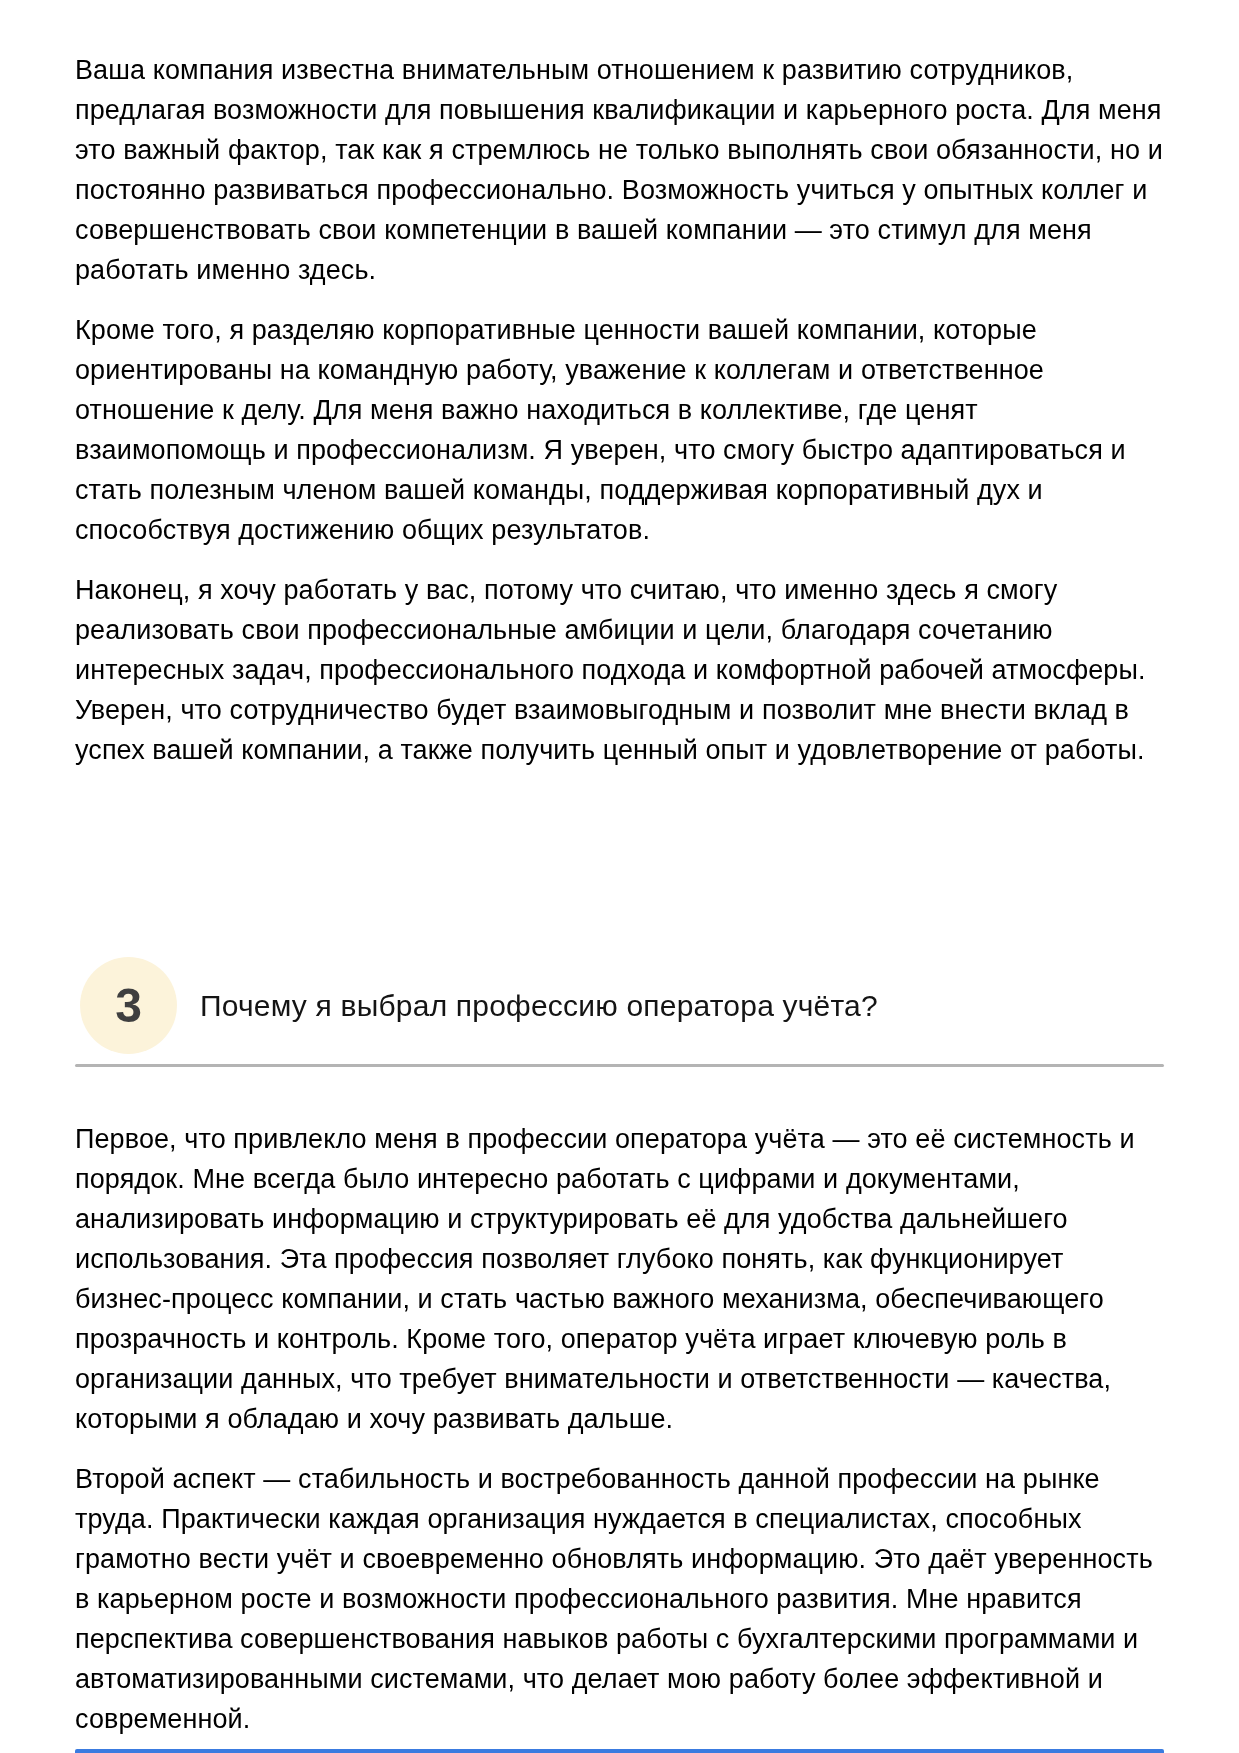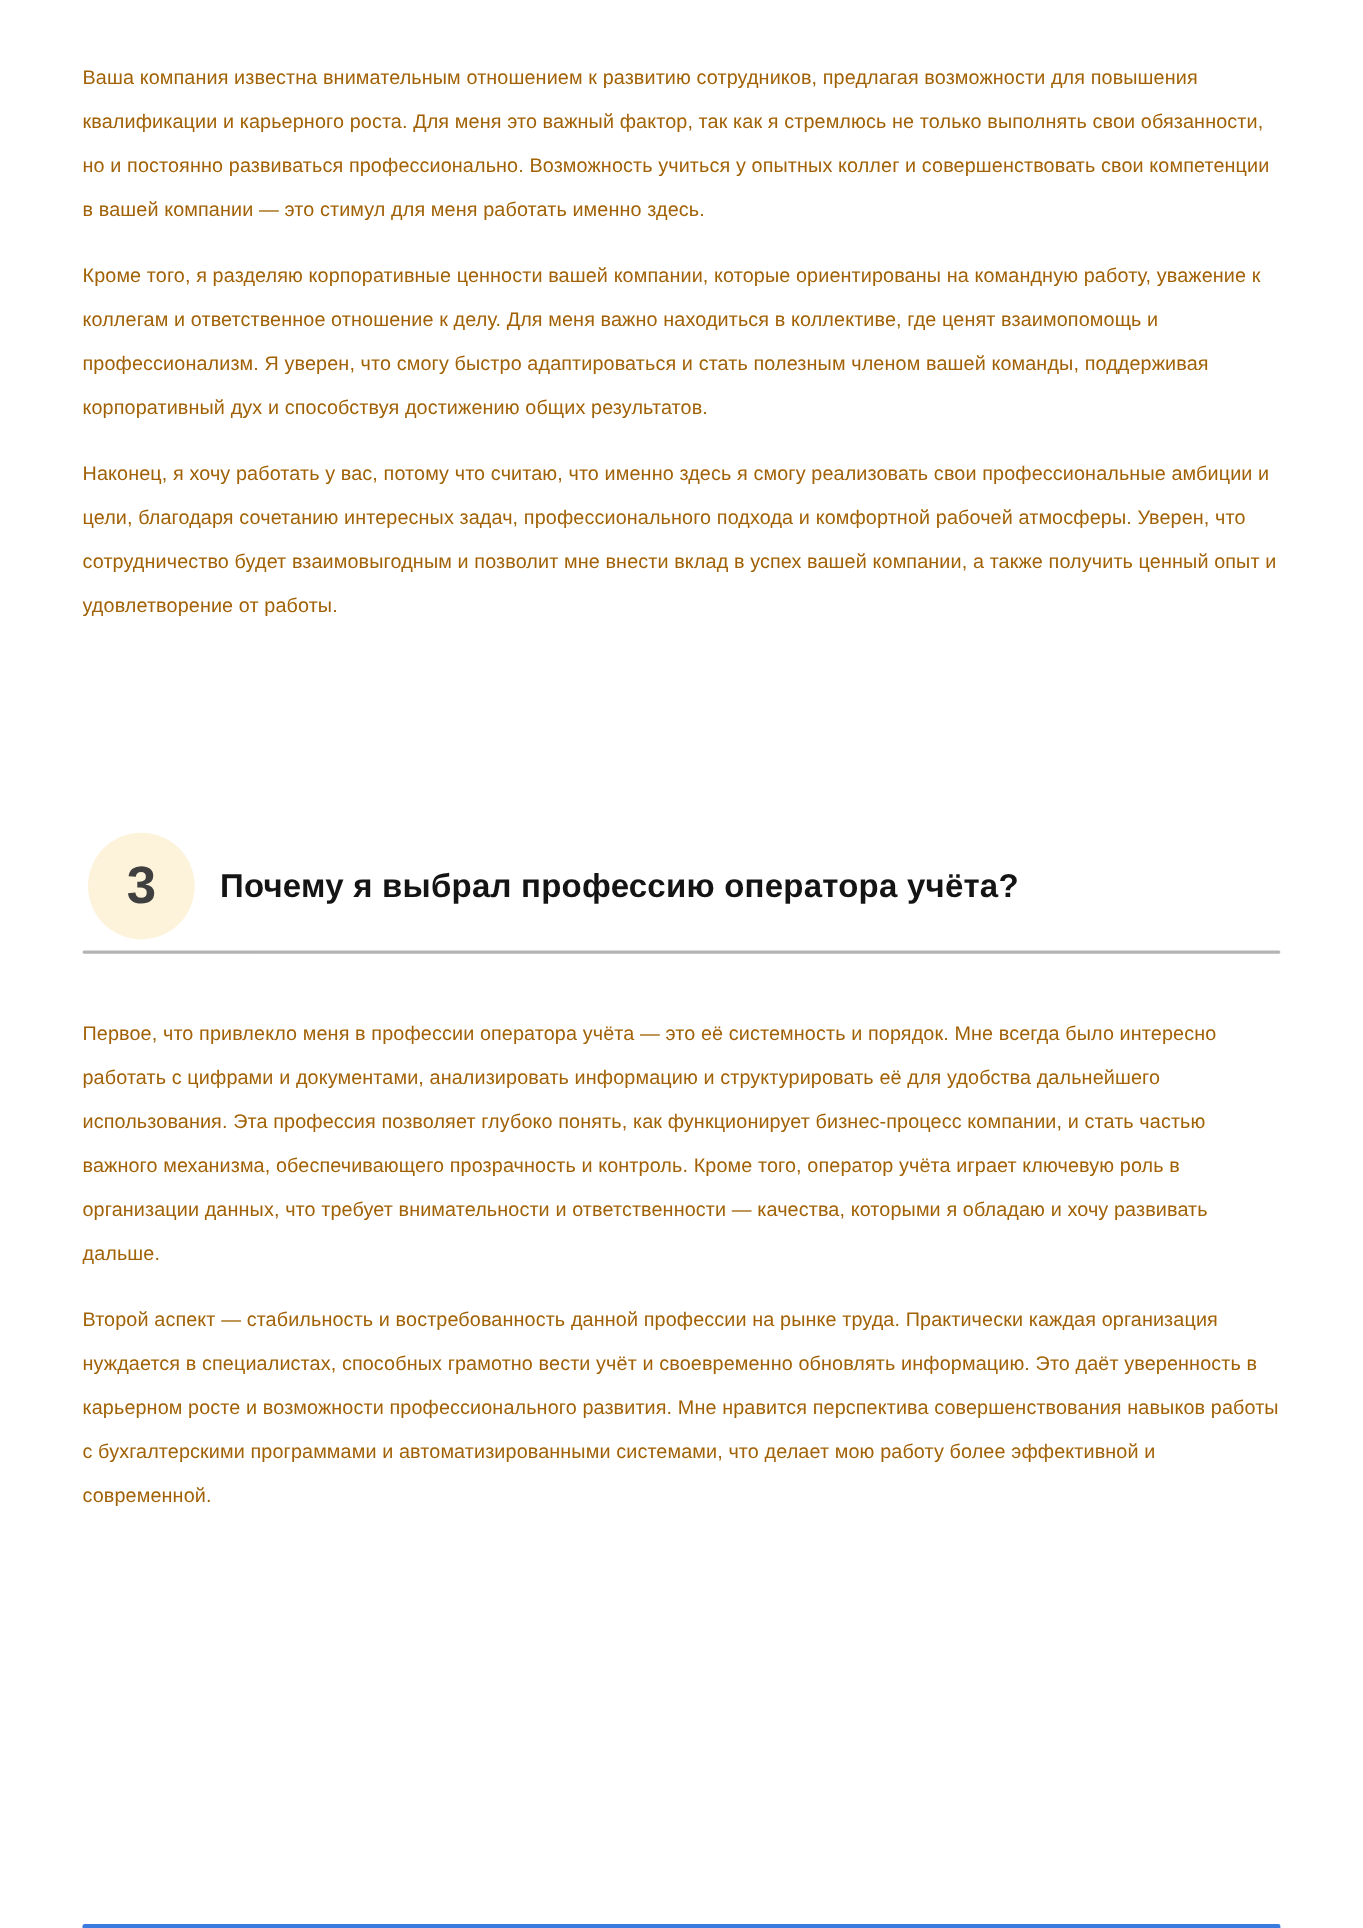--- a/index.html
+++ b/index.html
@@ -17,23 +17,23 @@
     position: relative;
     width: 1239px;
     height: 1753px;
     background: #ffffff;
   }
   .content {
     padding: 50px 75px 0 75px;
   }
   p.body-text {
     margin: 0 0 20px 0;
-    font-size: 18px;
+    font-size: 27px;
     line-height: 40px;
-    color: #a16207;
+    color: #000000;
     letter-spacing: 0.1px;
   }
   .section-header {
     display: flex;
     align-items: center;
     margin-top: 187px;
     position: relative;
   }
   .badge {
     flex: 0 0 auto;
@@ -48,21 +48,21 @@
   }
   .badge span {
     font-size: 48px;
     font-weight: 700;
     color: #3f3f3f;
     line-height: 1;
   }
   h2.section-title {
     margin: 0 0 0 23px;
     font-size: 30px;
-    font-weight: 700;
+    font-weight: 400;
     color: #141414;
     letter-spacing: 0.2px;
   }
   .rule {
     height: 3px;
     background: #b4b4b4;
     margin-top: 10px;
     margin-bottom: 52px;
     border-radius: 2px;
   }

